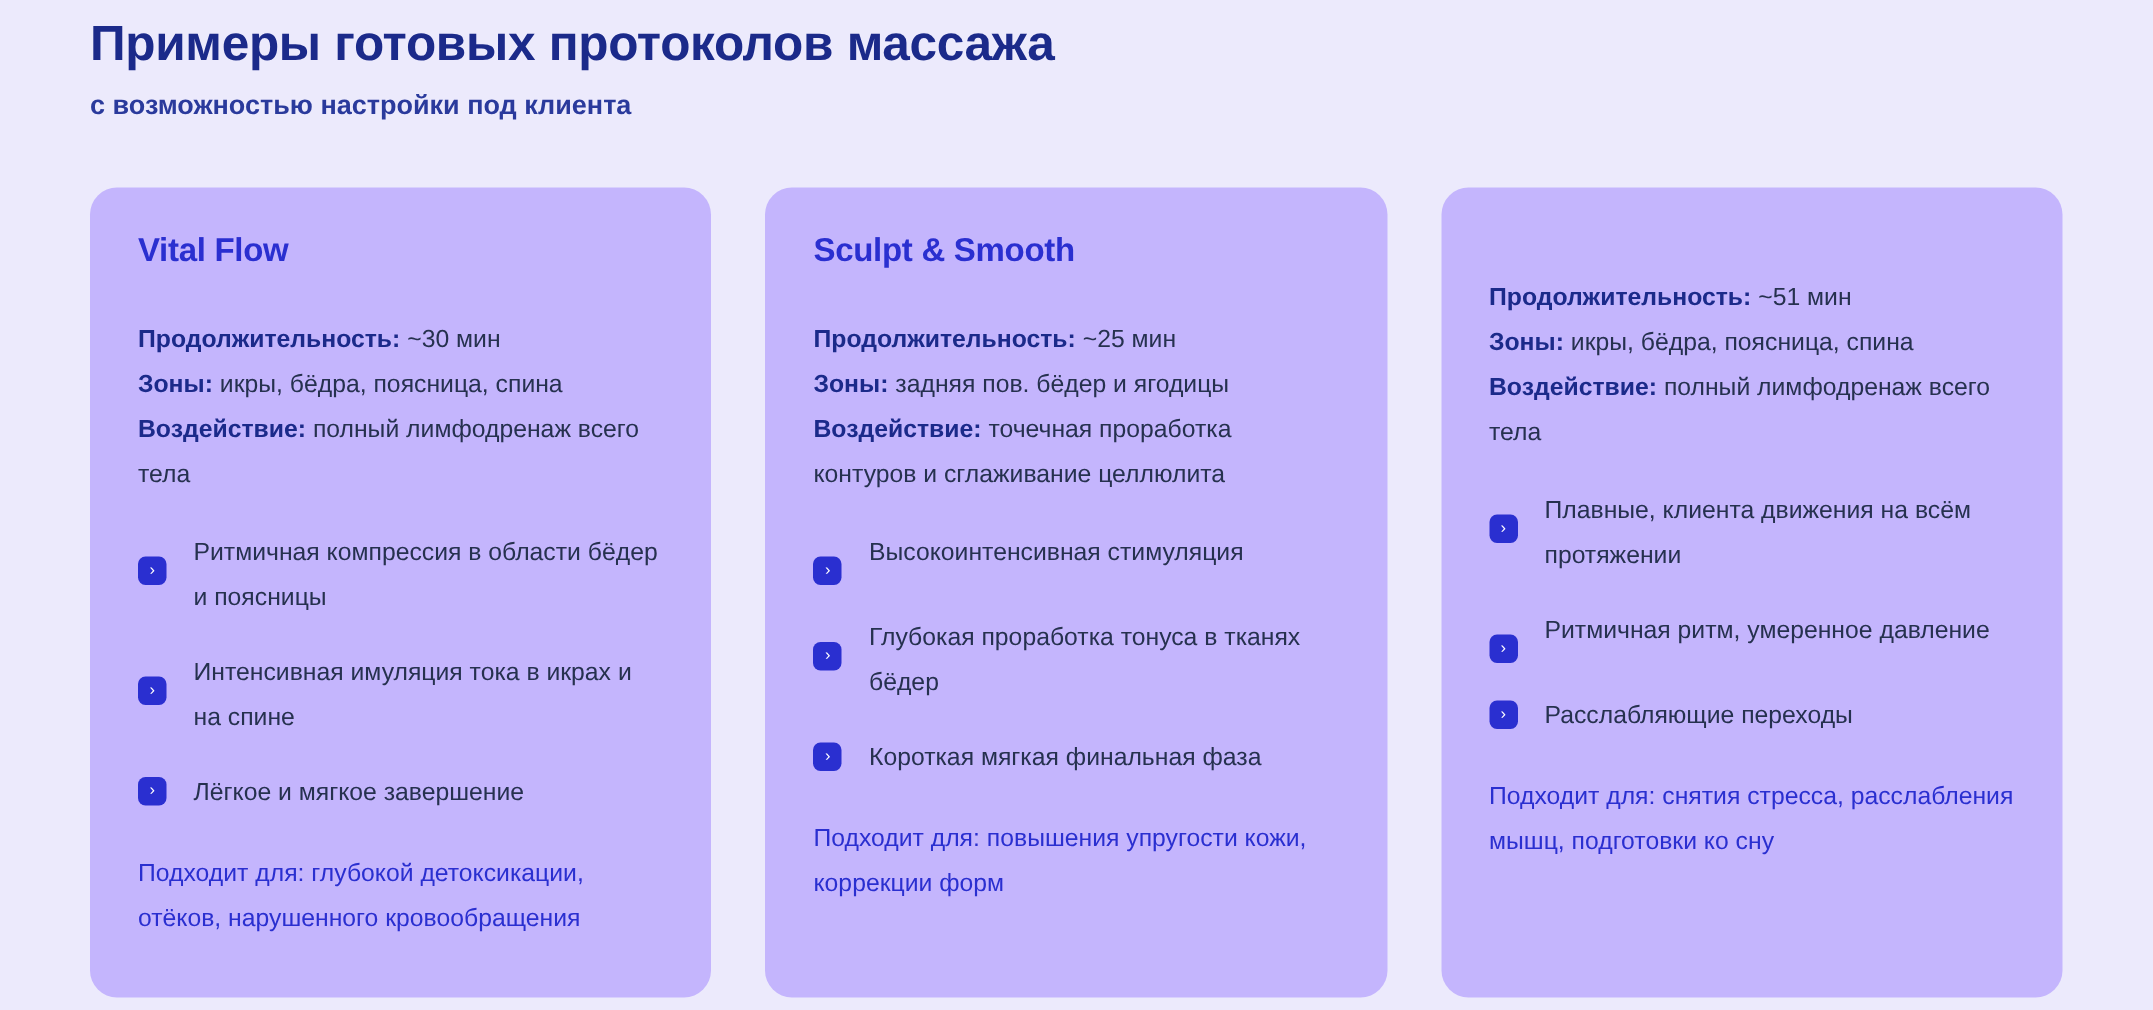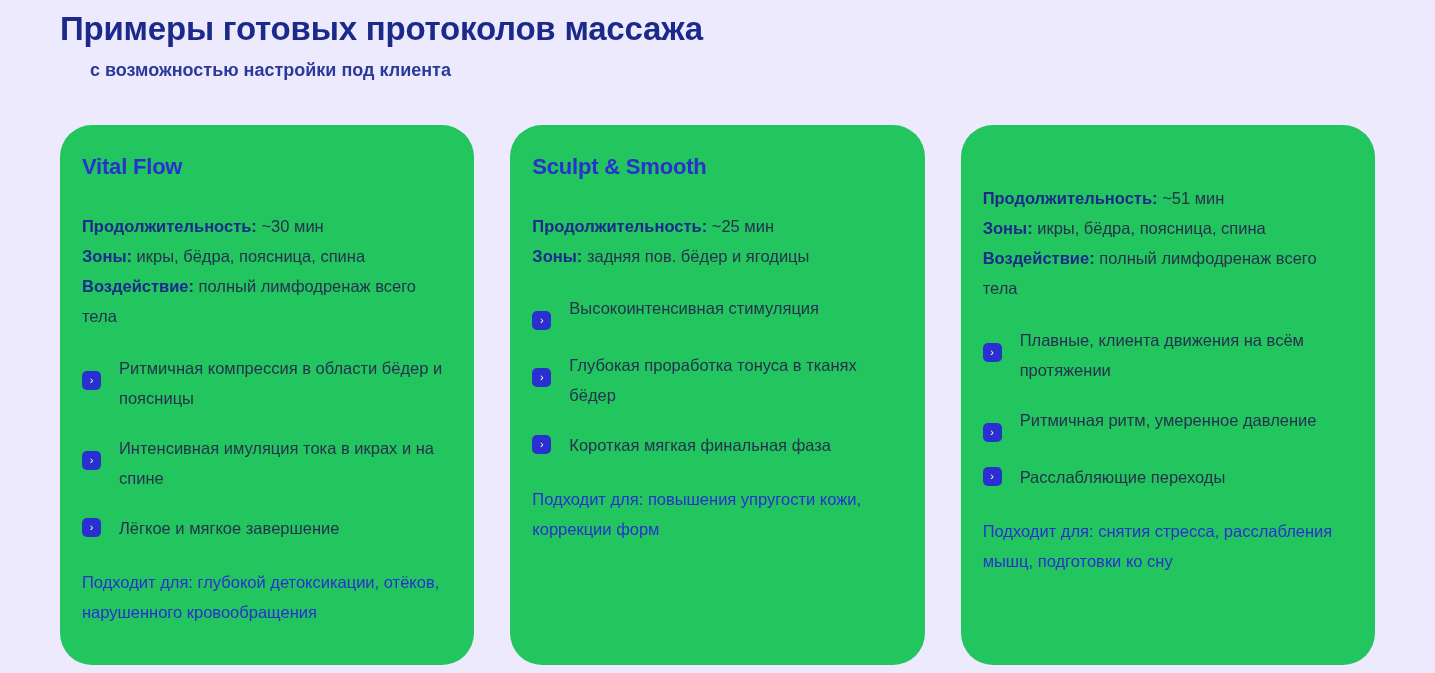--- a/index.html
+++ b/index.html
@@ -30,33 +30,32 @@
     font-weight: bold;
     color: #1b2a8a;
     letter-spacing: -0.2px;
   }
   .header .subtitle {
     margin-top: 8px;
     font-size: 18px;
     line-height: 24px;
     font-weight: bold;
     color: #2a3a9c;
-    margin-left: 30px;
   }
   .cards {
     display: flex;
     gap: 36px;
     margin-top: 43px;
   }
   .card {
     position: relative;
     width: 420px;
-    background: #22c55e;
-    border-radius: 32px;
-    padding: 28px 32px 30px 22px;
+    background: #c4b5fd;
+    border-radius: 18px;
+    padding: 28px 32px 30px 32px;
     box-sizing: border-box;
     min-height: 540px;
   }
   .card h2 {
     margin: 0 0 0 0;
     font-size: 22px;
     line-height: 28px;
     font-weight: bold;
     color: #2a2fd0;
     letter-spacing: -0.2px;
@@ -164,20 +163,24 @@
       <h2>Sculpt &amp; Smooth</h2>
       <div class="meta">
         <div>
           <span class="lbl">Продолжительность:</span>
           <span>~25 мин</span>
         </div>
         <div>
           <span class="lbl">Зоны:</span>
           <span>задняя пов. бёдер и ягодицы</span>
         </div>
+        <div>
+          <span class="lbl">Воздействие:</span>
+          <span>точечная проработка контуров и сглаживание целлюлита</span>
+        </div>
       </div>
       <div class="bullets">
         <div class="bullet center">
           <span class="chev">›</span>
           <span class="txt">Высокоинтенсивная стимуляция</span>
         </div>
         <div class="bullet center">
           <span class="chev">›</span>
           <span class="txt">Глубокая проработка тонуса в тканях бёдер</span>
         </div>

